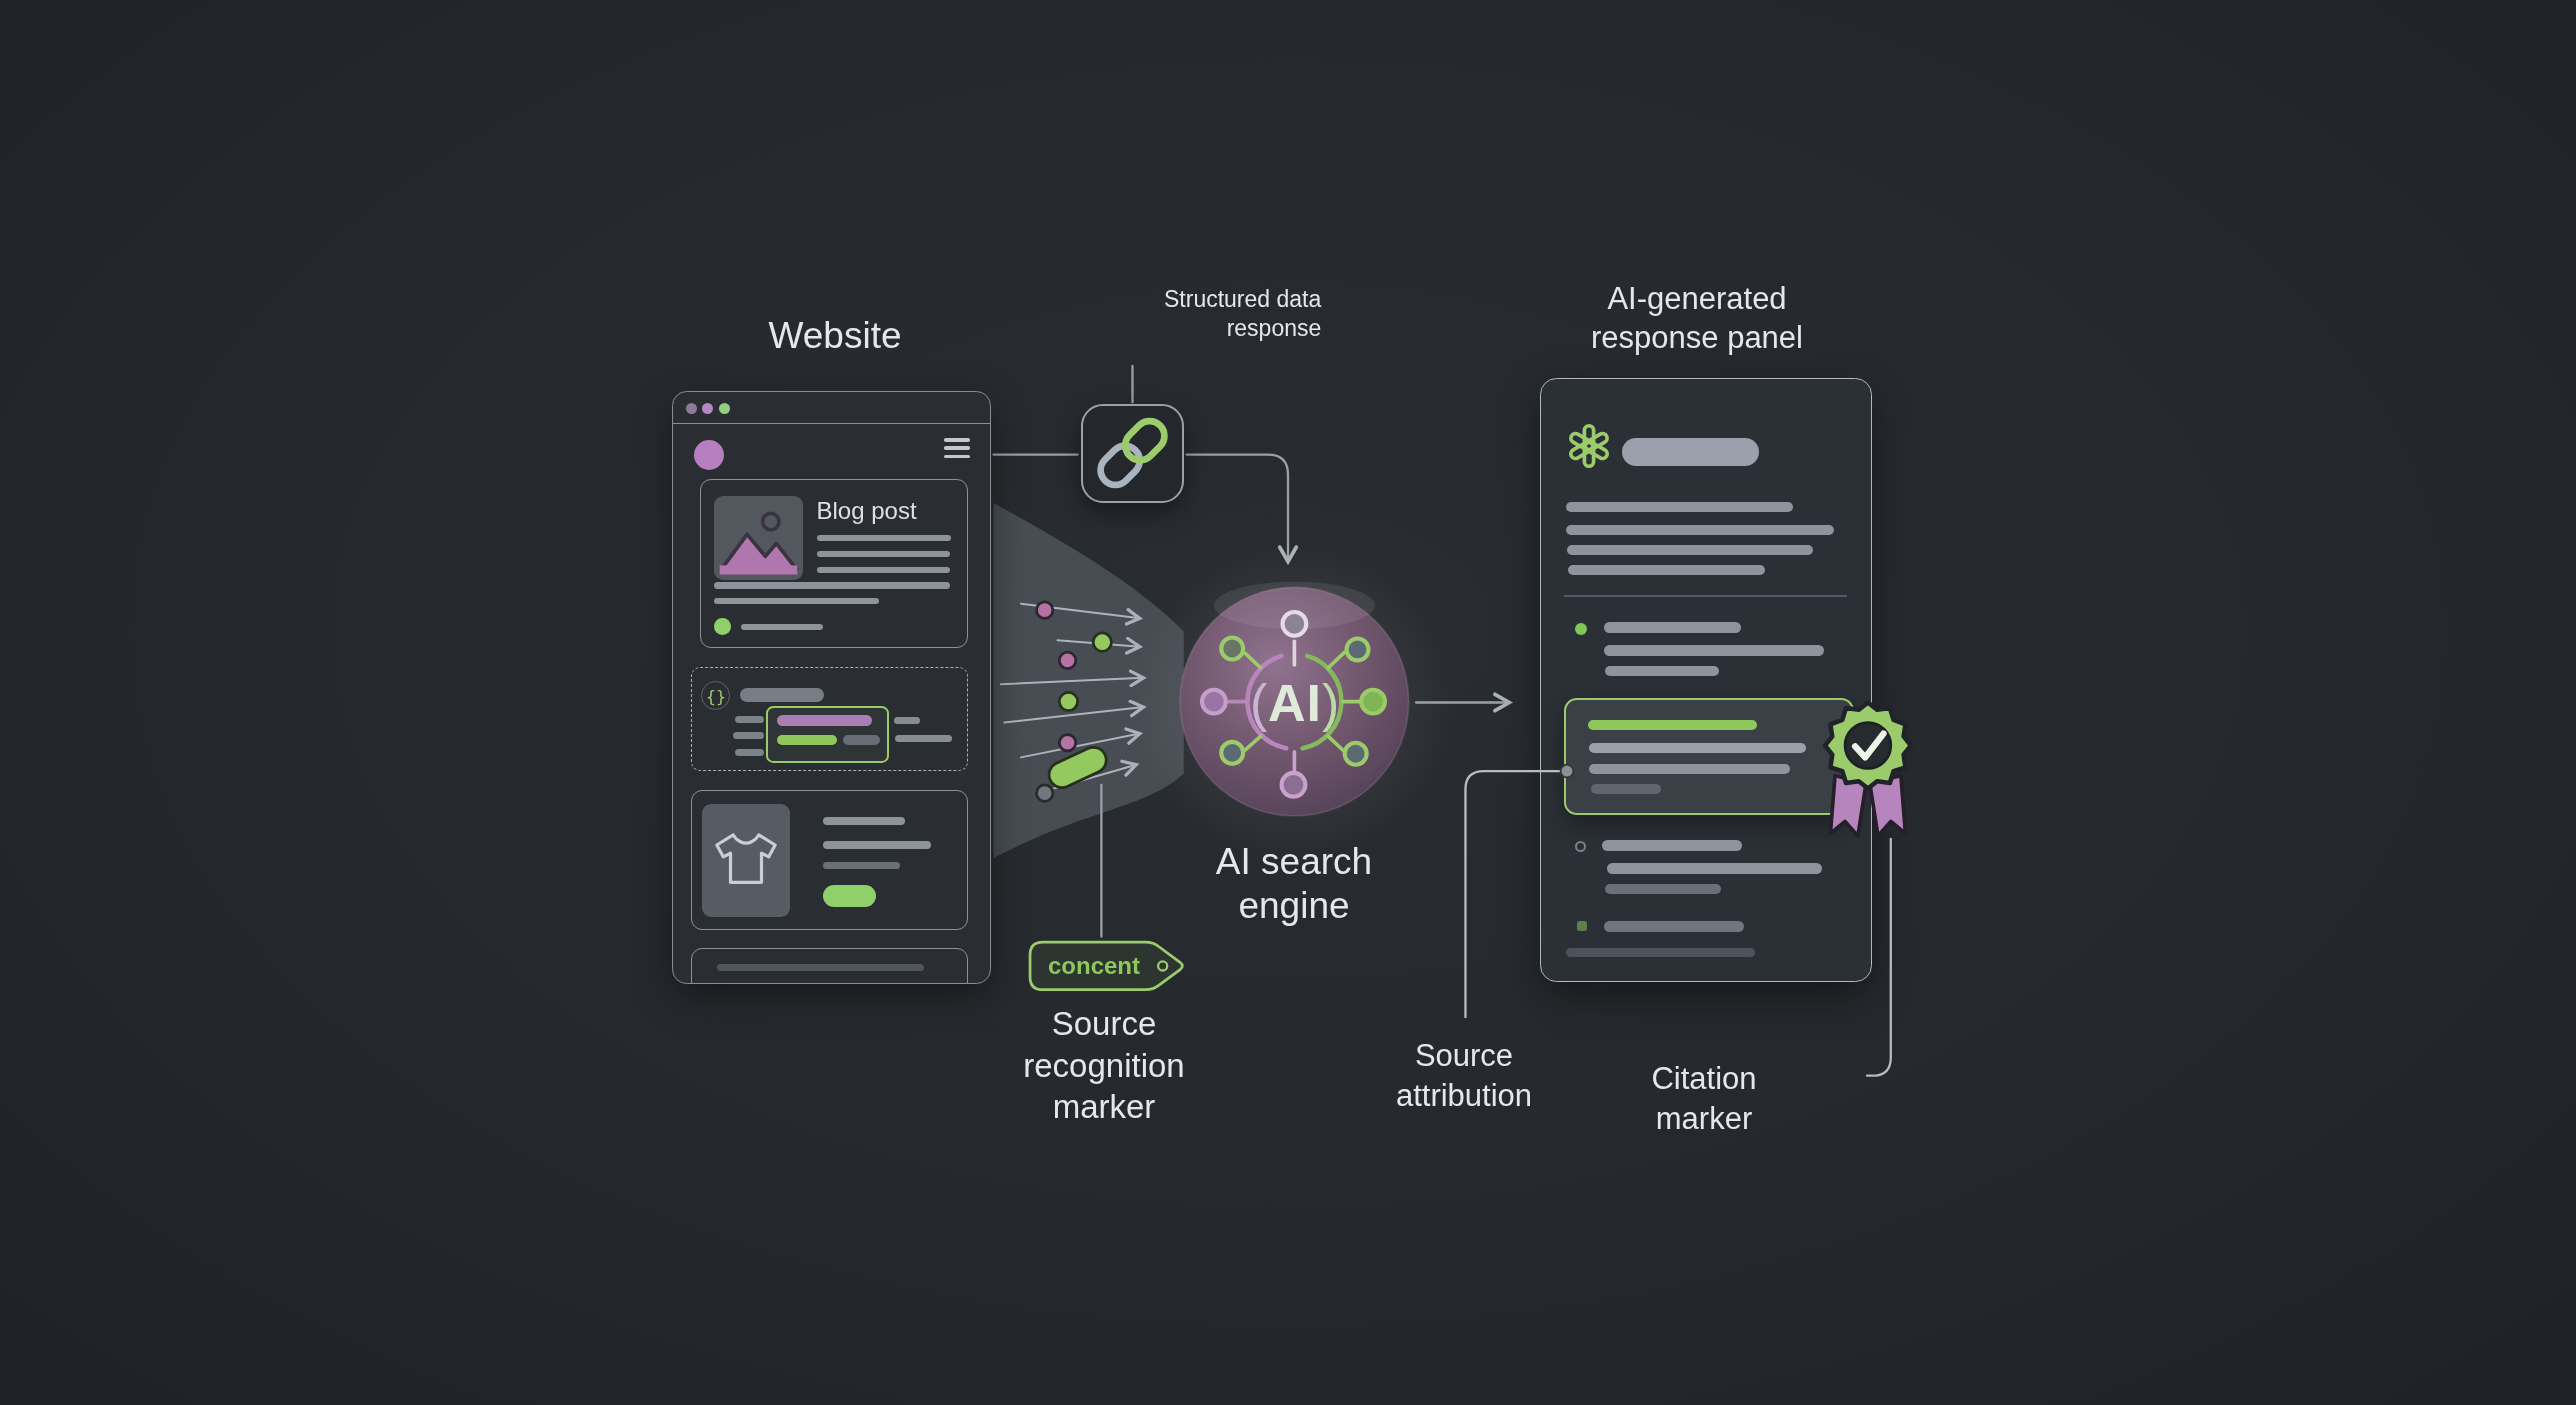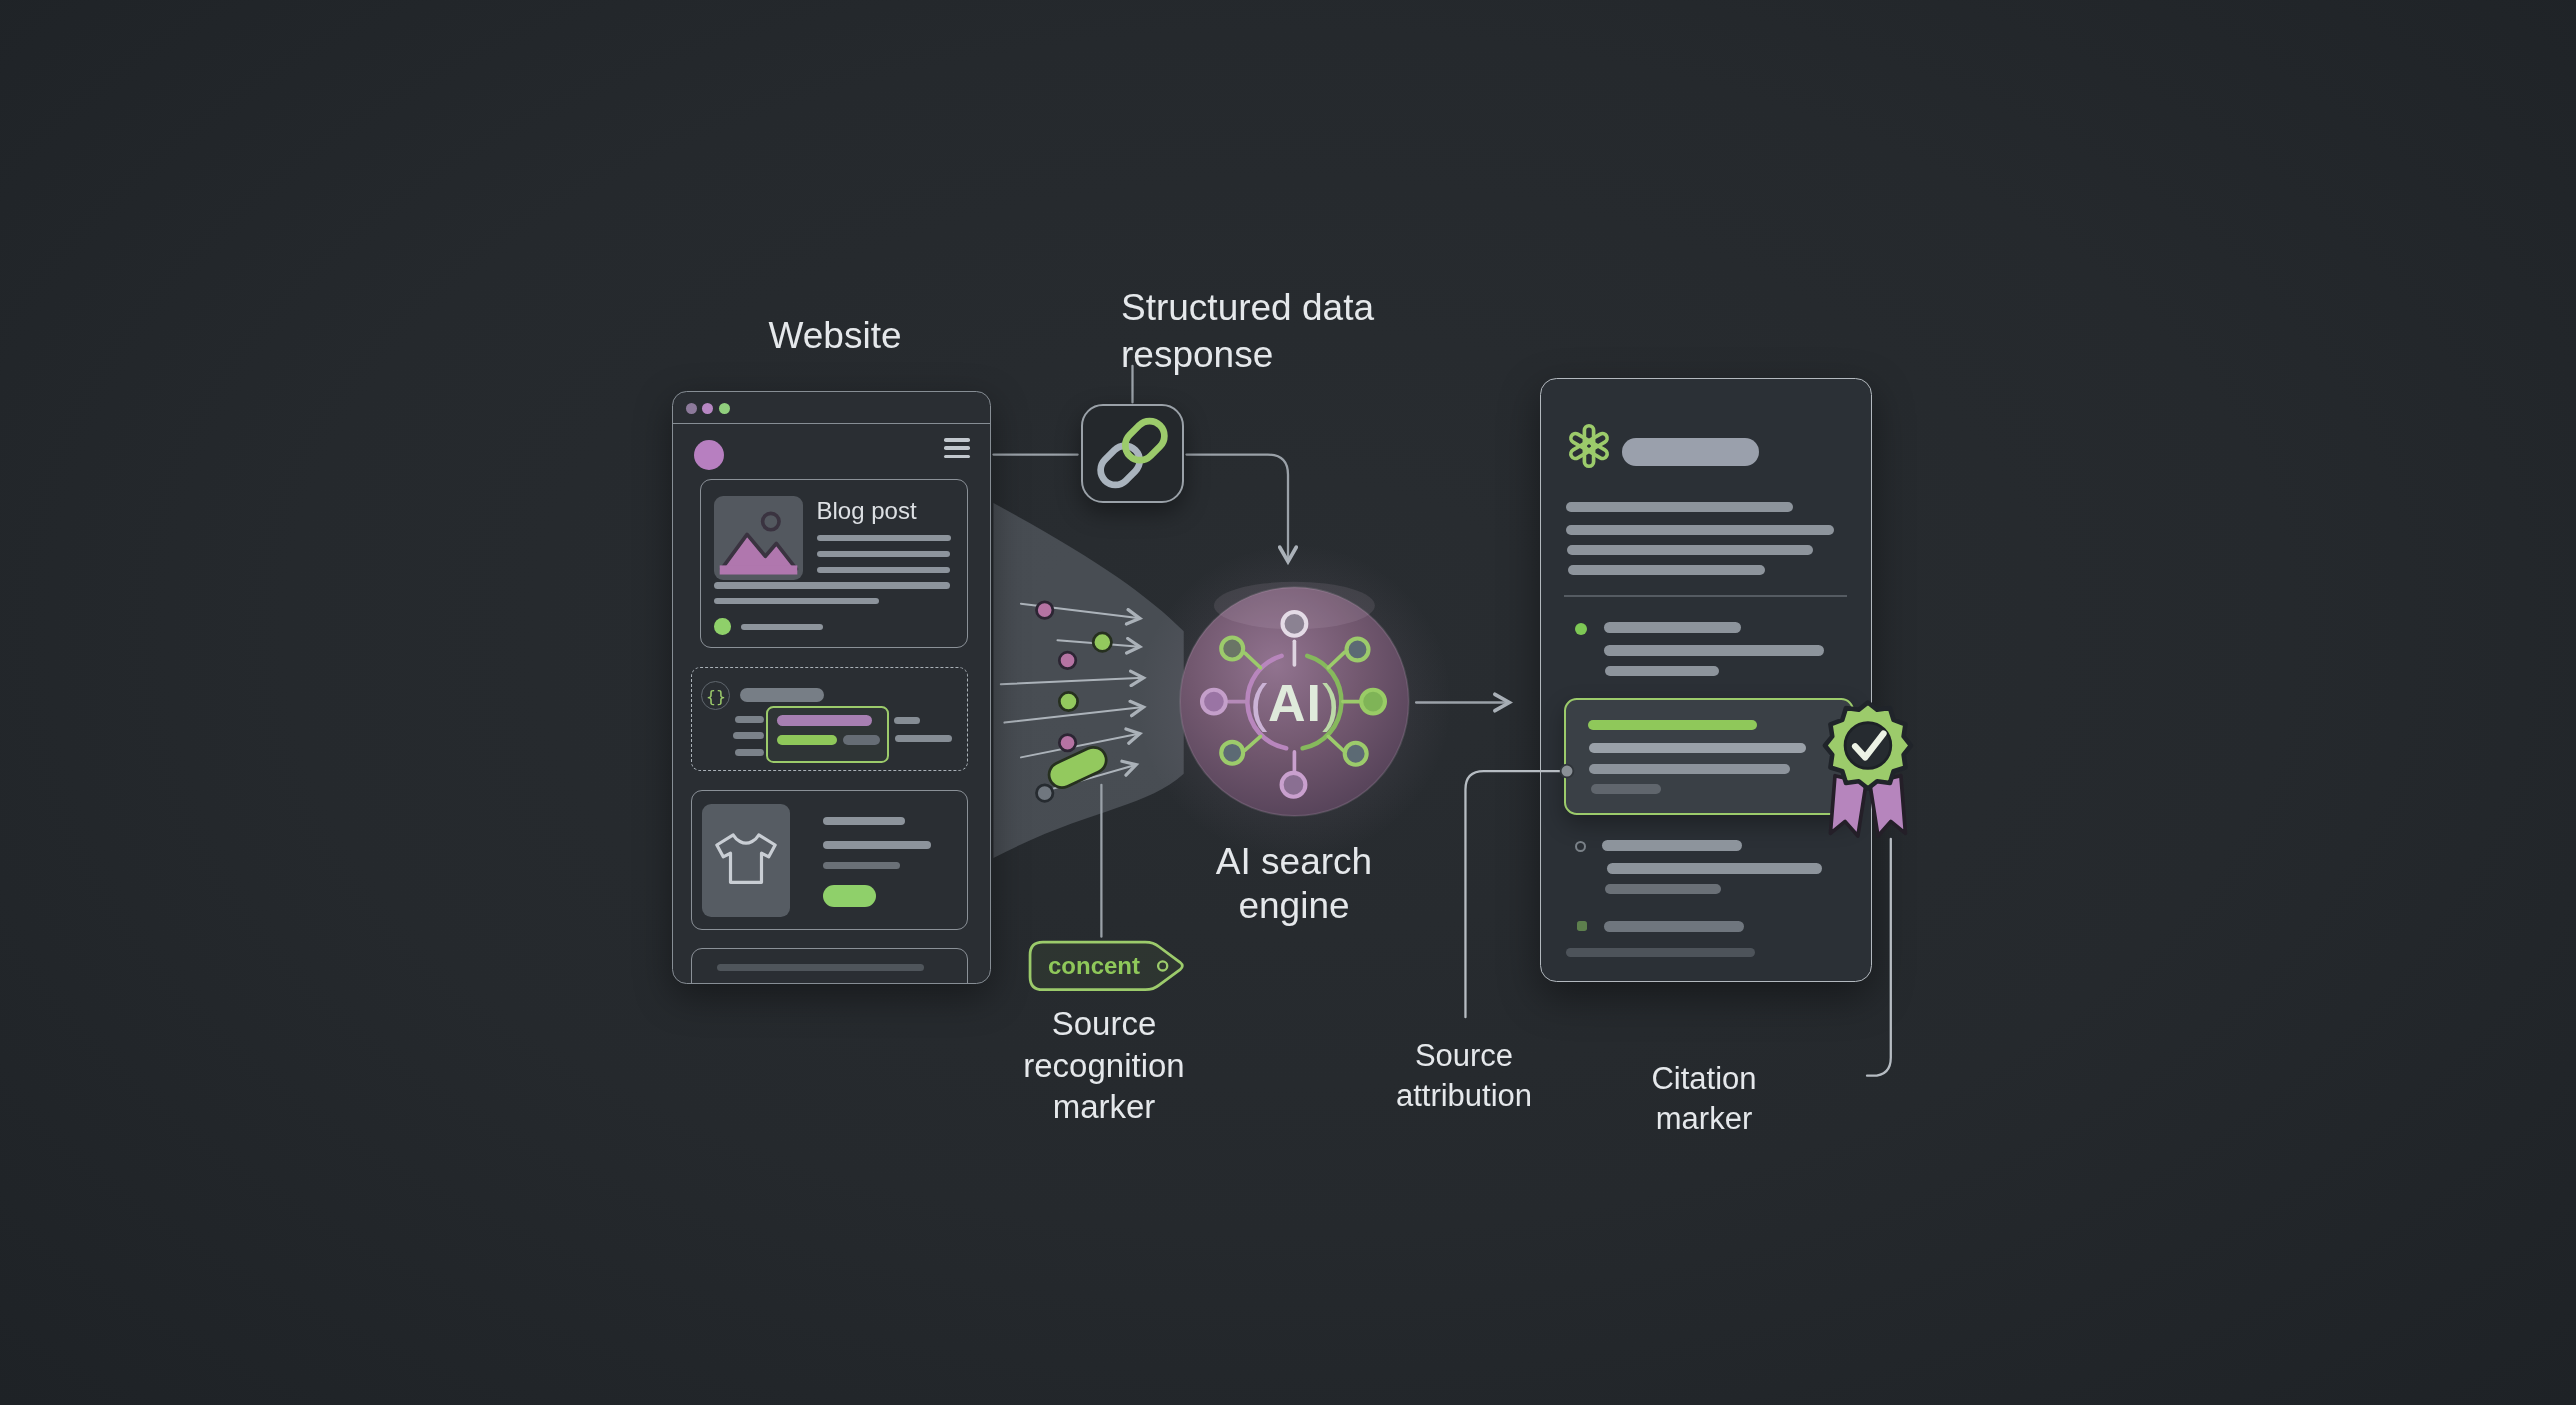--- a/index.html
+++ b/index.html
@@ -248,25 +248,29 @@
       <path d="M2006,848 L2040,856 L2031,914 L2017,898 L2001,911 Z" fill="#b685bd" stroke="#241f28" stroke-width="4" stroke-linejoin="round"></path>
       <path d="M2078,848 L2044,856 L2053,914 L2067,898 L2083,911 Z" fill="#b685bd" stroke="#241f28" stroke-width="4" stroke-linejoin="round"></path>
       <polygon points="2089,815 2081,825 2083,839 2070,843 2066,856 2052,854 2042,862 2032,854 2018,856 2014,843 2001,839 2003,825 1995,815 2003,805 2001,792 2014,787 2018,774 2032,776 2042,768 2052,776 2066,774 2070,787 2083,792 2081,805" fill="#9ccb6b" stroke="#20242a" stroke-width="5" stroke-linejoin="round"></polygon>
       <circle cx="2042" cy="815" r="25" fill="#262b30" stroke="#1d2126" stroke-width="3"></circle>
       <path d="M2028,816 L2039,828 L2059,802" fill="none" stroke="#edf3e6" stroke-width="7" stroke-linecap="round" stroke-linejoin="round"></path>
     </g>
   </svg>
 
   <div class="label" style="left:835px;top:313px;font-size:37px;">Website</div>
 
-  <div class="label left" style="left:1121px;top:285px;font-size:37px;line-height:1.26;">
+  <div class="label left" style="left:1164px;top:285px;font-size:23px;line-height:1.26;text-align:right;">
     <div>Structured data</div>
     <div>response</div>
   </div>
 
+  <div class="label" style="left:1697px;top:279px;font-size:31px;line-height:1.26;">
+    <div>AI-generated</div>
+    <div>response panel</div>
+  </div>
 
   <div class="label" style="left:1295px;top:672px;font-size:52px;font-weight:600;letter-spacing:0.9px;z-index:2;">
     <span style="color:#cbb3d6;font-weight:400;">(</span><span style="color:#dfeadb;">AI</span><span style="color:#bcd9a8;font-weight:400;">)</span>
   </div>
 
   <div class="label" style="left:1294px;top:840px;font-size:37px;line-height:1.18;">
     <div>AI search</div>
     <div>engine</div>
   </div>
 

